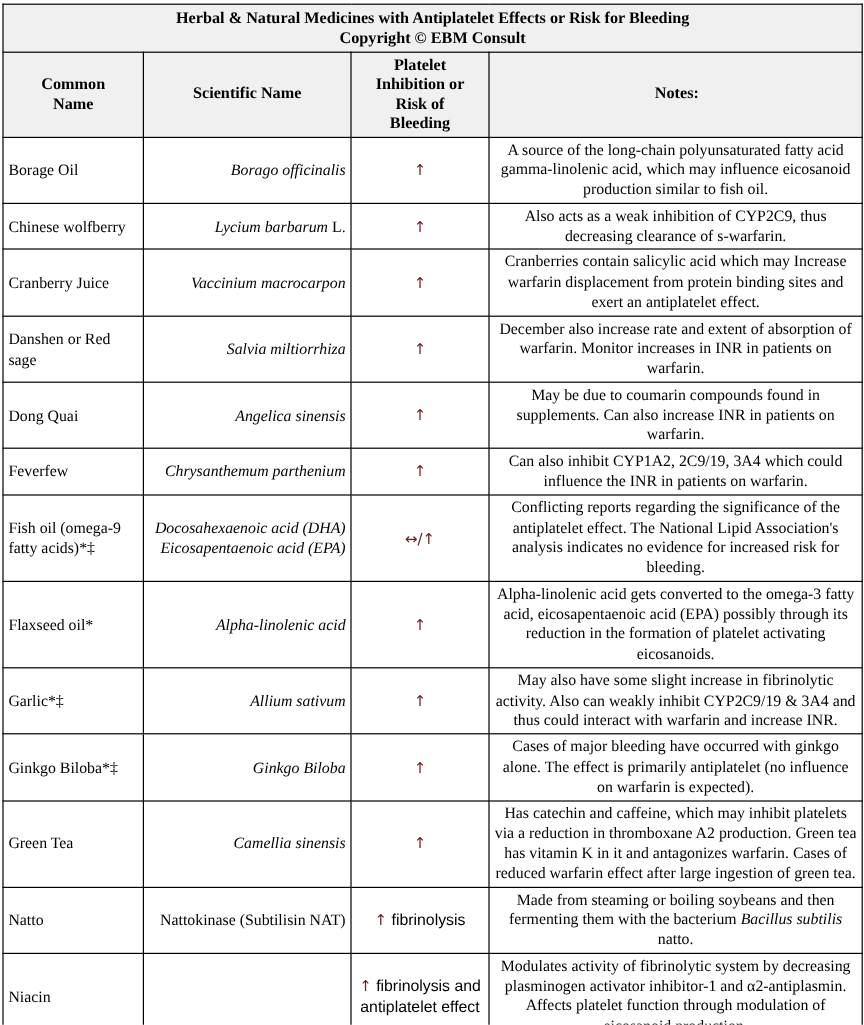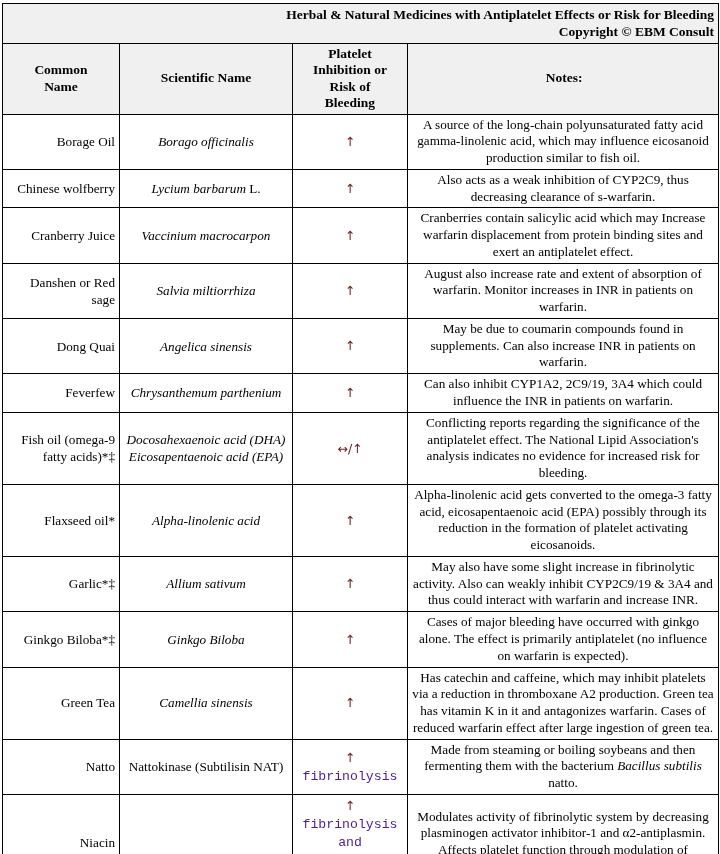--- a/index.html
+++ b/index.html
@@ -28,21 +28,21 @@
     margin: 0 auto;
   }
   table.main td, table.main th {
     border: 1px solid #000000;
     vertical-align: middle;
     padding: 2px 4px;
   }
   
   .title-cell {
     background: #f0f0f0;
-    text-align: right;
+    text-align: center;
     font-weight: bold;
     font-size: 13.5px;
     line-height: 1.28;
     padding: 5px 4px 5px 4px;
   }
   .title-line1 { display: block; }
   .title-line2 { display: block; }
 
   
   .col-head {
@@ -60,45 +60,45 @@
 
   
   col.c1 { width: 117px; }
   col.c2 { width: 173px; }
   col.c3 { width: 115px; }
   col.c4 { width: 311px; }
 
   td.common {
     font-size: 13.2px;
     line-height: 1.3;
+    text-align: left;
+    padding-left: 7px;
+  }
+  td.sci {
+    font-size: 13.2px;
+    line-height: 1.3;
     text-align: right;
-    padding-left: 7px;
-  }
-  td.sci {
-    font-size: 13.2px;
-    line-height: 1.3;
-    text-align: center;
     padding-left: 8px;
   }
   td.sci .it { font-style: italic; }
   td.sci .ro { font-style: normal; }
   td.risk {
     font-size: 13.2px;
     line-height: 1.3;
     text-align: center;
     color: #6b2020;
   }
   td.risk .arrow {
     color: #6b2020;
     font-family: "DejaVu Sans", sans-serif;
     font-size: 12.5px;
   }
   td.risk .risk-text {
-    color: #4c1d95;
-    font-family: Liberation Mono, monospace;
+    color: #000000;
+    font-family: Liberation Sans, sans-serif;
   }
   td.notes {
     font-size: 13.2px;
     line-height: 1.27;
     text-align: center;
     vertical-align: top;
     padding: 1px 4px 1px 6px;
   }
   td.notes .it { font-style: italic; }
 </style>
@@ -153,21 +153,21 @@
         <tr>
           <td class="common">Cranberry Juice</td>
           <td class="sci"><span class="it">Vaccinium macrocarpon</span></td>
           <td class="risk"><span class="arrow">↑</span></td>
           <td class="notes">Cranberries contain salicylic acid which may Increase warfarin displacement from protein binding sites and exert an antiplatelet effect.</td>
         </tr>
         <tr>
           <td class="common">Danshen or Red sage</td>
           <td class="sci"><span class="it">Salvia miltiorrhiza</span></td>
           <td class="risk"><span class="arrow">↑</span></td>
-          <td class="notes">August also increase rate and extent of absorption of warfarin.  Monitor increases in INR in patients on warfarin.</td>
+          <td class="notes">December also increase rate and extent of absorption of warfarin.  Monitor increases in INR in patients on warfarin.</td>
         </tr>
         <tr>
           <td class="common">Dong Quai</td>
           <td class="sci"><span class="it">Angelica sinensis</span></td>
           <td class="risk"><span class="arrow">↑</span></td>
           <td class="notes">May be due to coumarin compounds found in supplements.  Can also increase INR in patients on warfarin.</td>
         </tr>
         <tr>
           <td class="common">Feverfew</td>
           <td class="sci"><span class="it">Chrysanthemum parthenium</span></td>

